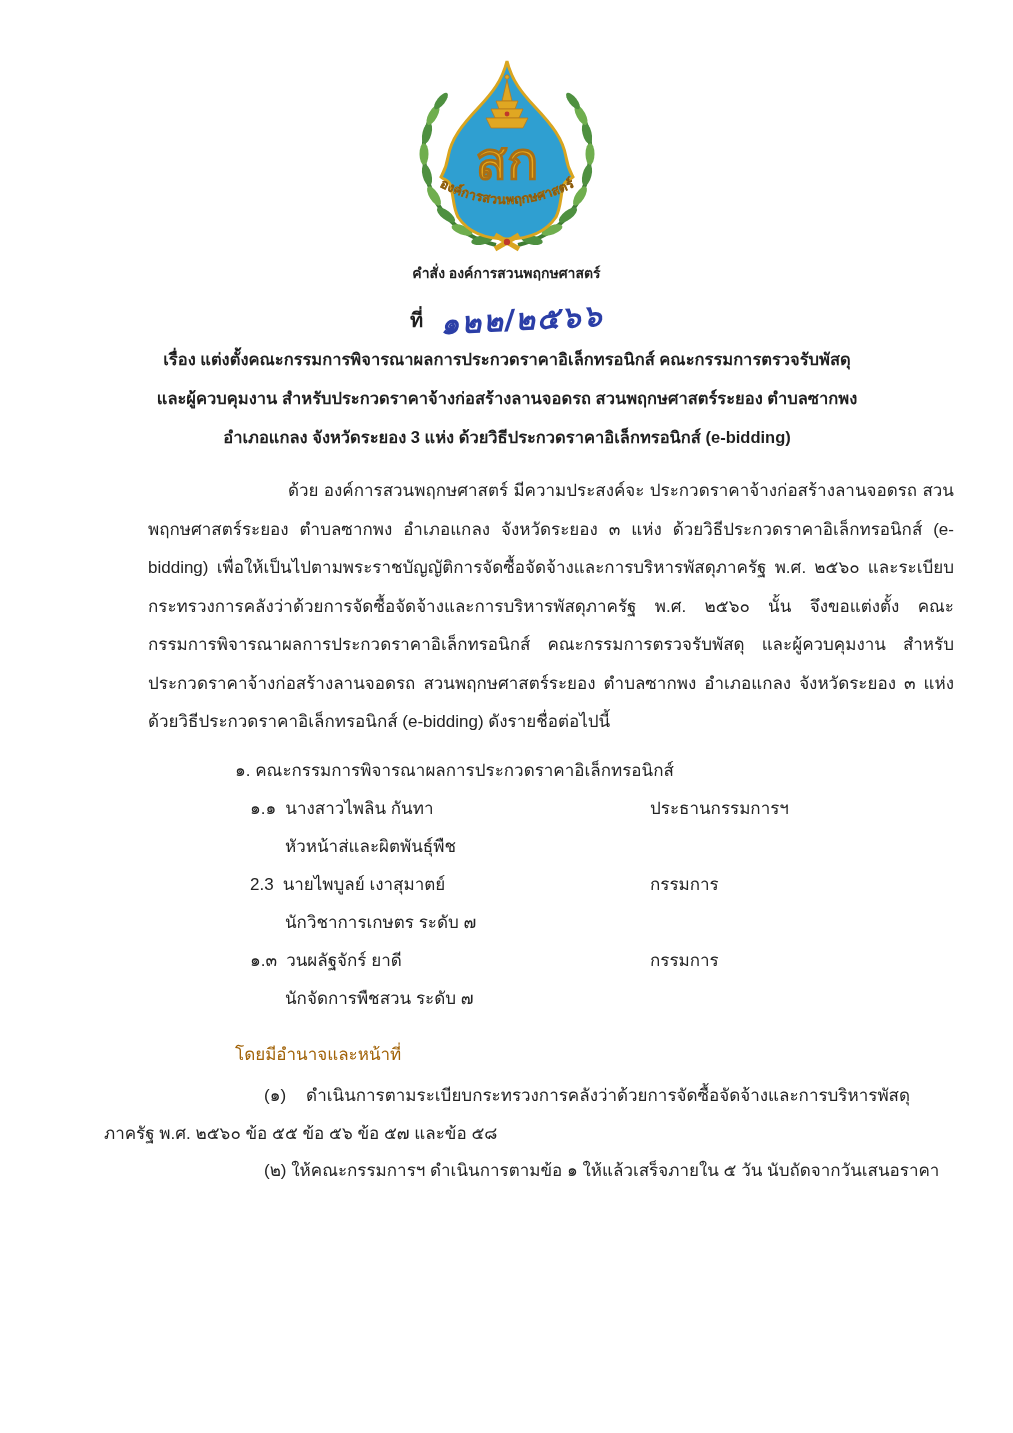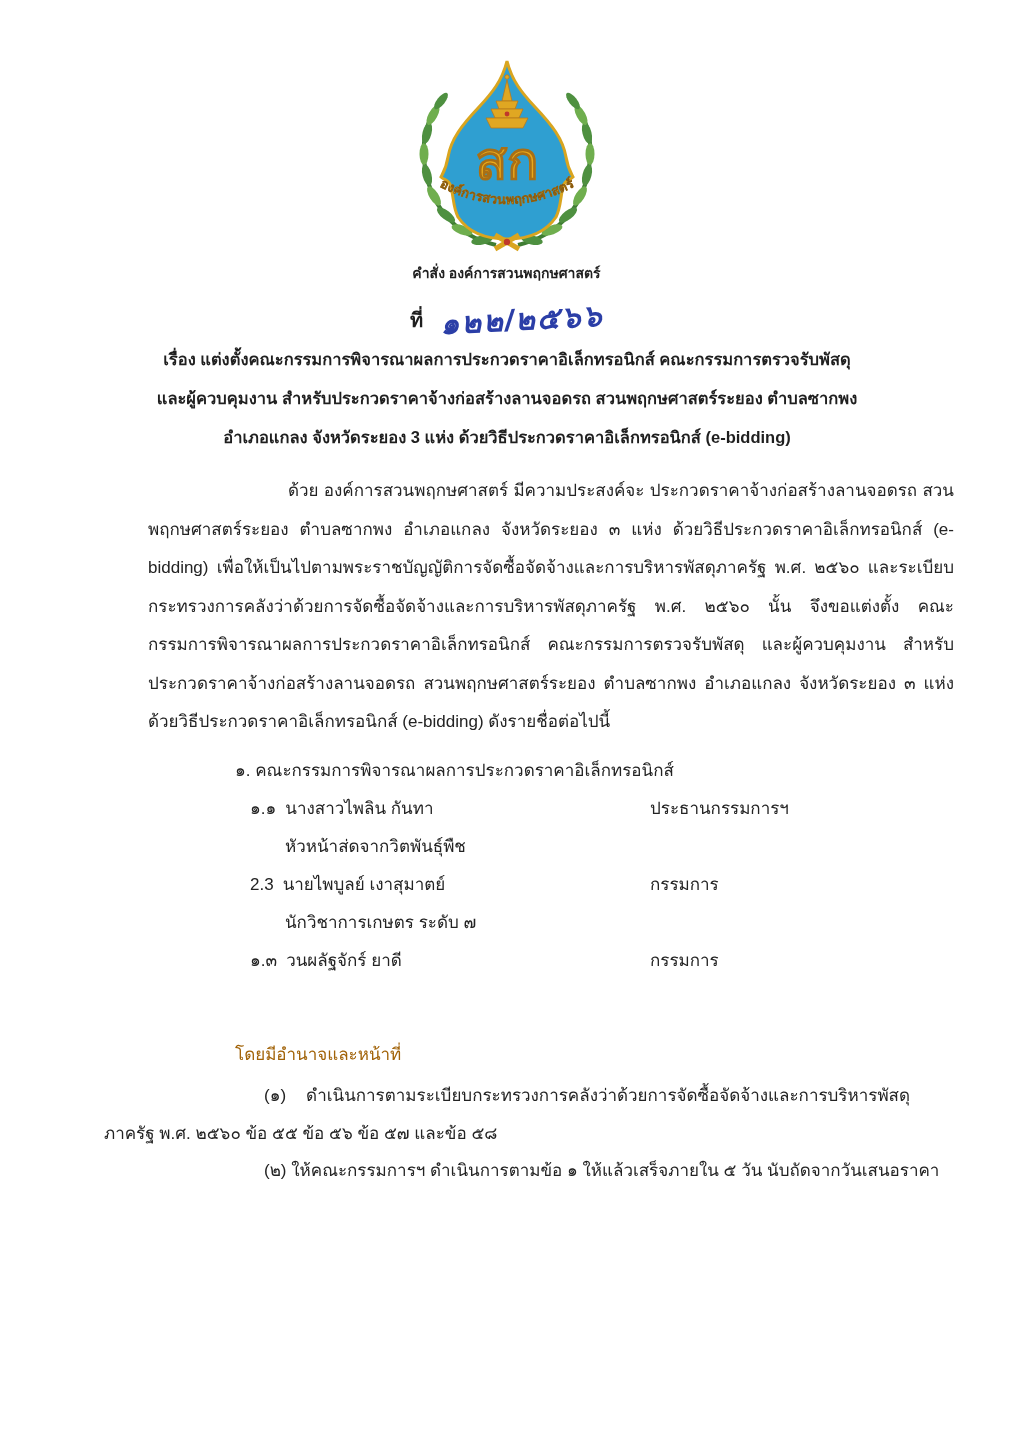--- a/index.html
+++ b/index.html
@@ -124,31 +124,32 @@
 
   <div class="body-par">ด้วย องค์การสวนพฤกษศาสตร์ มีความประสงค์จะ ประกวดราคาจ้างก่อสร้างลานจอดรถ สวนพฤกษศาสตร์ระยอง ตำบลซากพง อำเภอแกลง จังหวัดระยอง ๓ แห่ง ด้วยวิธีประกวดราคาอิเล็กทรอนิกส์ (e-bidding)  เพื่อให้เป็นไปตามพระราชบัญญัติการจัดซื้อจัดจ้างและการบริหารพัสดุภาครัฐ พ.ศ. ๒๕๖๐ และระเบียบกระทรวงการคลังว่าด้วยการจัดซื้อจัดจ้างและการบริหารพัสดุภาครัฐ พ.ศ. ๒๕๖๐ นั้น จึงขอแต่งตั้ง คณะกรรมการพิจารณาผลการประกวดราคาอิเล็กทรอนิกส์ คณะกรรมการตรวจรับพัสดุ และผู้ควบคุมงาน สำหรับประกวดราคาจ้างก่อสร้างลานจอดรถ สวนพฤกษศาสตร์ระยอง ตำบลซากพง อำเภอแกลง จังหวัดระยอง ๓ แห่ง ด้วยวิธีประกวดราคาอิเล็กทรอนิกส์ (e-bidding) ดังรายชื่อต่อไปนี้</div>
 
   <div class="committee">
     <div class="heading">๑. คณะกรรมการพิจารณาผลการประกวดราคาอิเล็กทรอนิกส์</div>
 
     <div class="mrow">
       <span class="m-no">๑.๑</span><span>นางสาวไพลิน กันทา</span>
       <span class="role">ประธานกรรมการฯ</span>
     </div>
-    <div class="mtitle">หัวหน้าส่ดจากวิตพันธุ์พืช</div>
+    <div class="mtitle">หัวหน้าส่และผิตพันธุ์พืช</div>
 
     <div class="mrow">
       <span class="m-no">2.3</span><span>นายไพบูลย์ เงาสุมาตย์</span>
       <span class="role">กรรมการ</span>
     </div>
     <div class="mtitle">นักวิชาการเกษตร ระดับ ๗</div>
 
     <div class="mrow">
       <span class="m-no">๑.๓</span><span>วนผลัฐจักร์ ยาดี</span>
       <span class="role">กรรมการ</span>
     </div>
+    <div class="mtitle">นักจัดการพืชสวน ระดับ ๗</div>
   </div>
 
   <div class="duties-heading">โดยมีอำนาจและหน้าที่</div>
   <div class="duty-1">(๑) ดำเนินการตามระเบียบกระทรวงการคลังว่าด้วยการจัดซื้อจัดจ้างและการบริหารพัสดุภาครัฐ พ.ศ. ๒๕๖๐ ข้อ ๕๕ ข้อ ๕๖ ข้อ ๕๗ และข้อ ๕๘</div>
   <div class="duty-2">(๒) ให้คณะกรรมการฯ ดำเนินการตามข้อ ๑ ให้แล้วเสร็จภายใน ๕ วัน นับถัดจากวันเสนอราคา</div>
 
 </div>
 
 </body></html>

